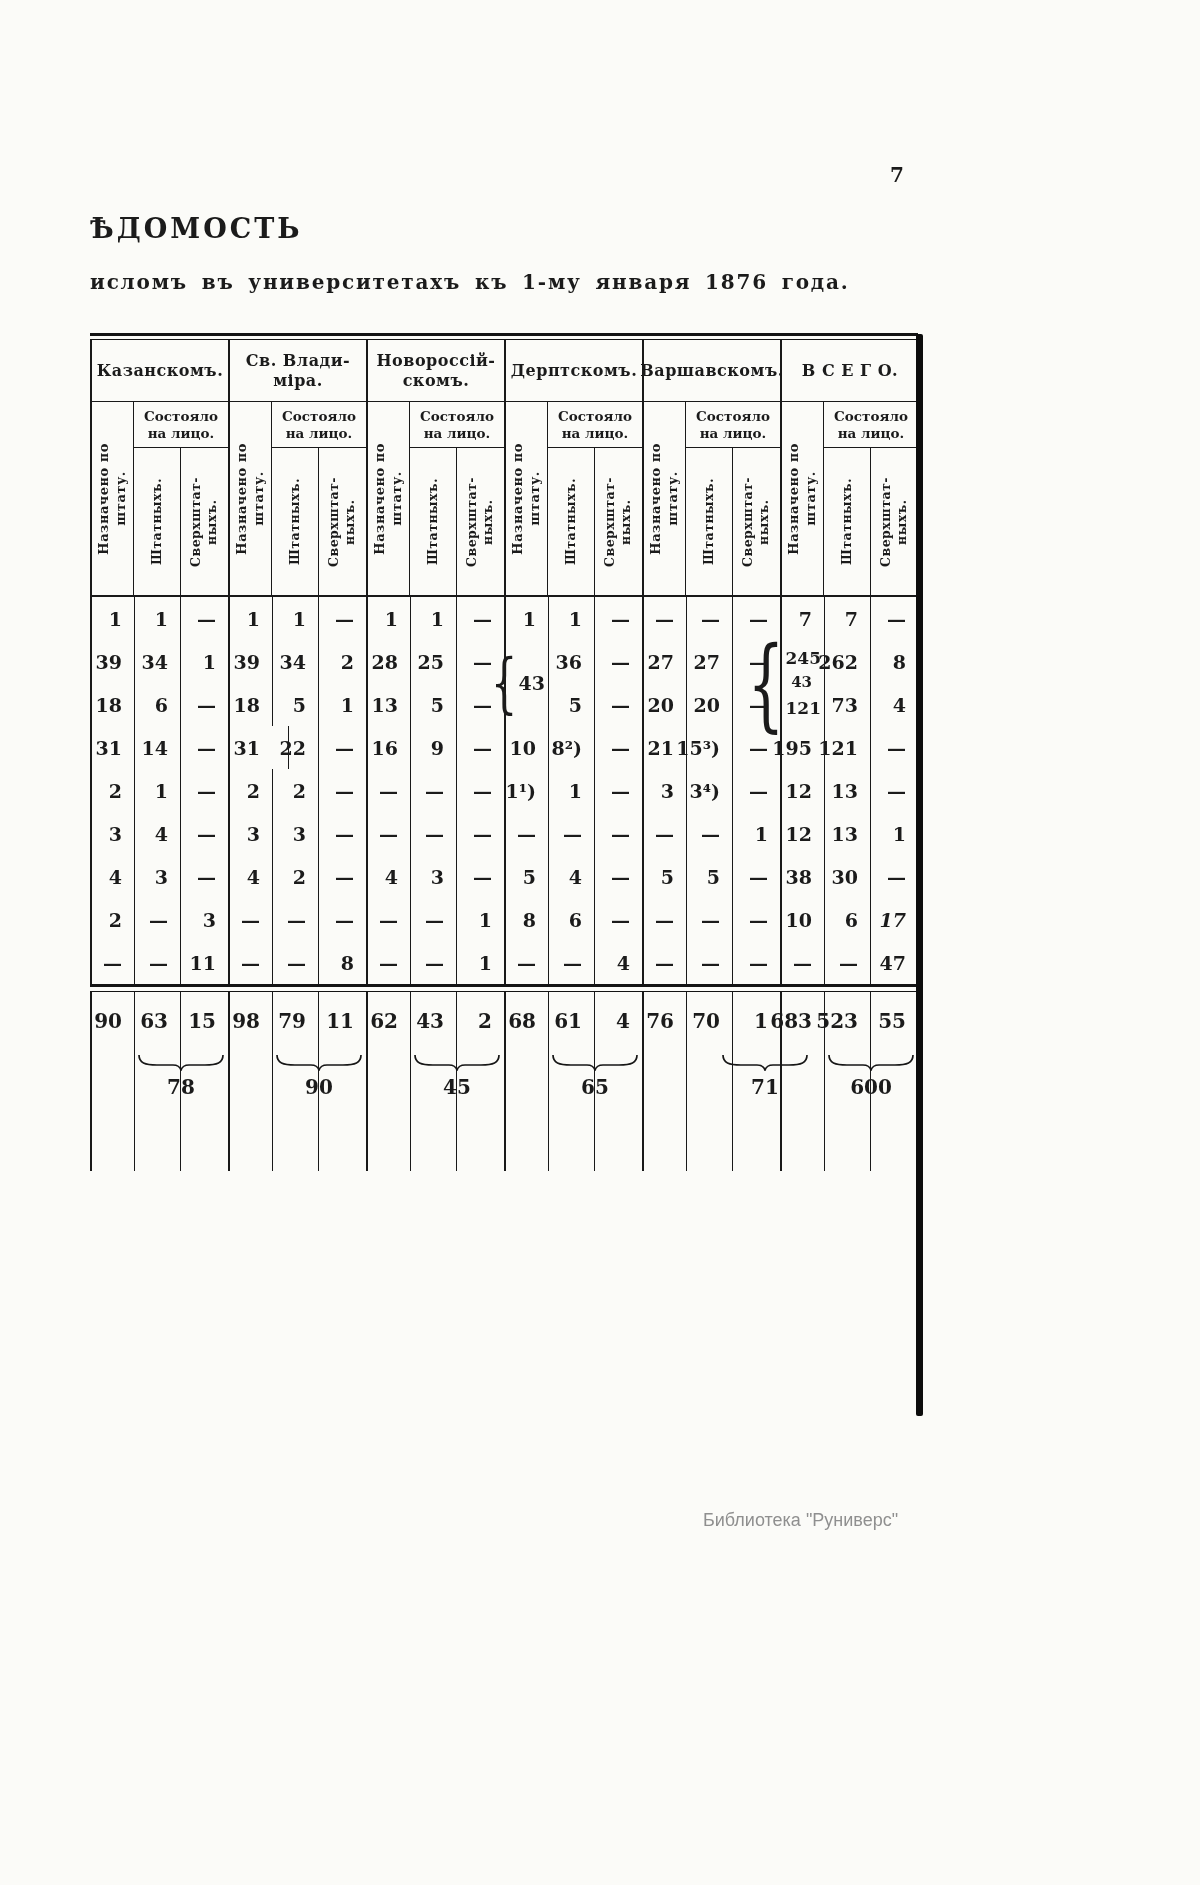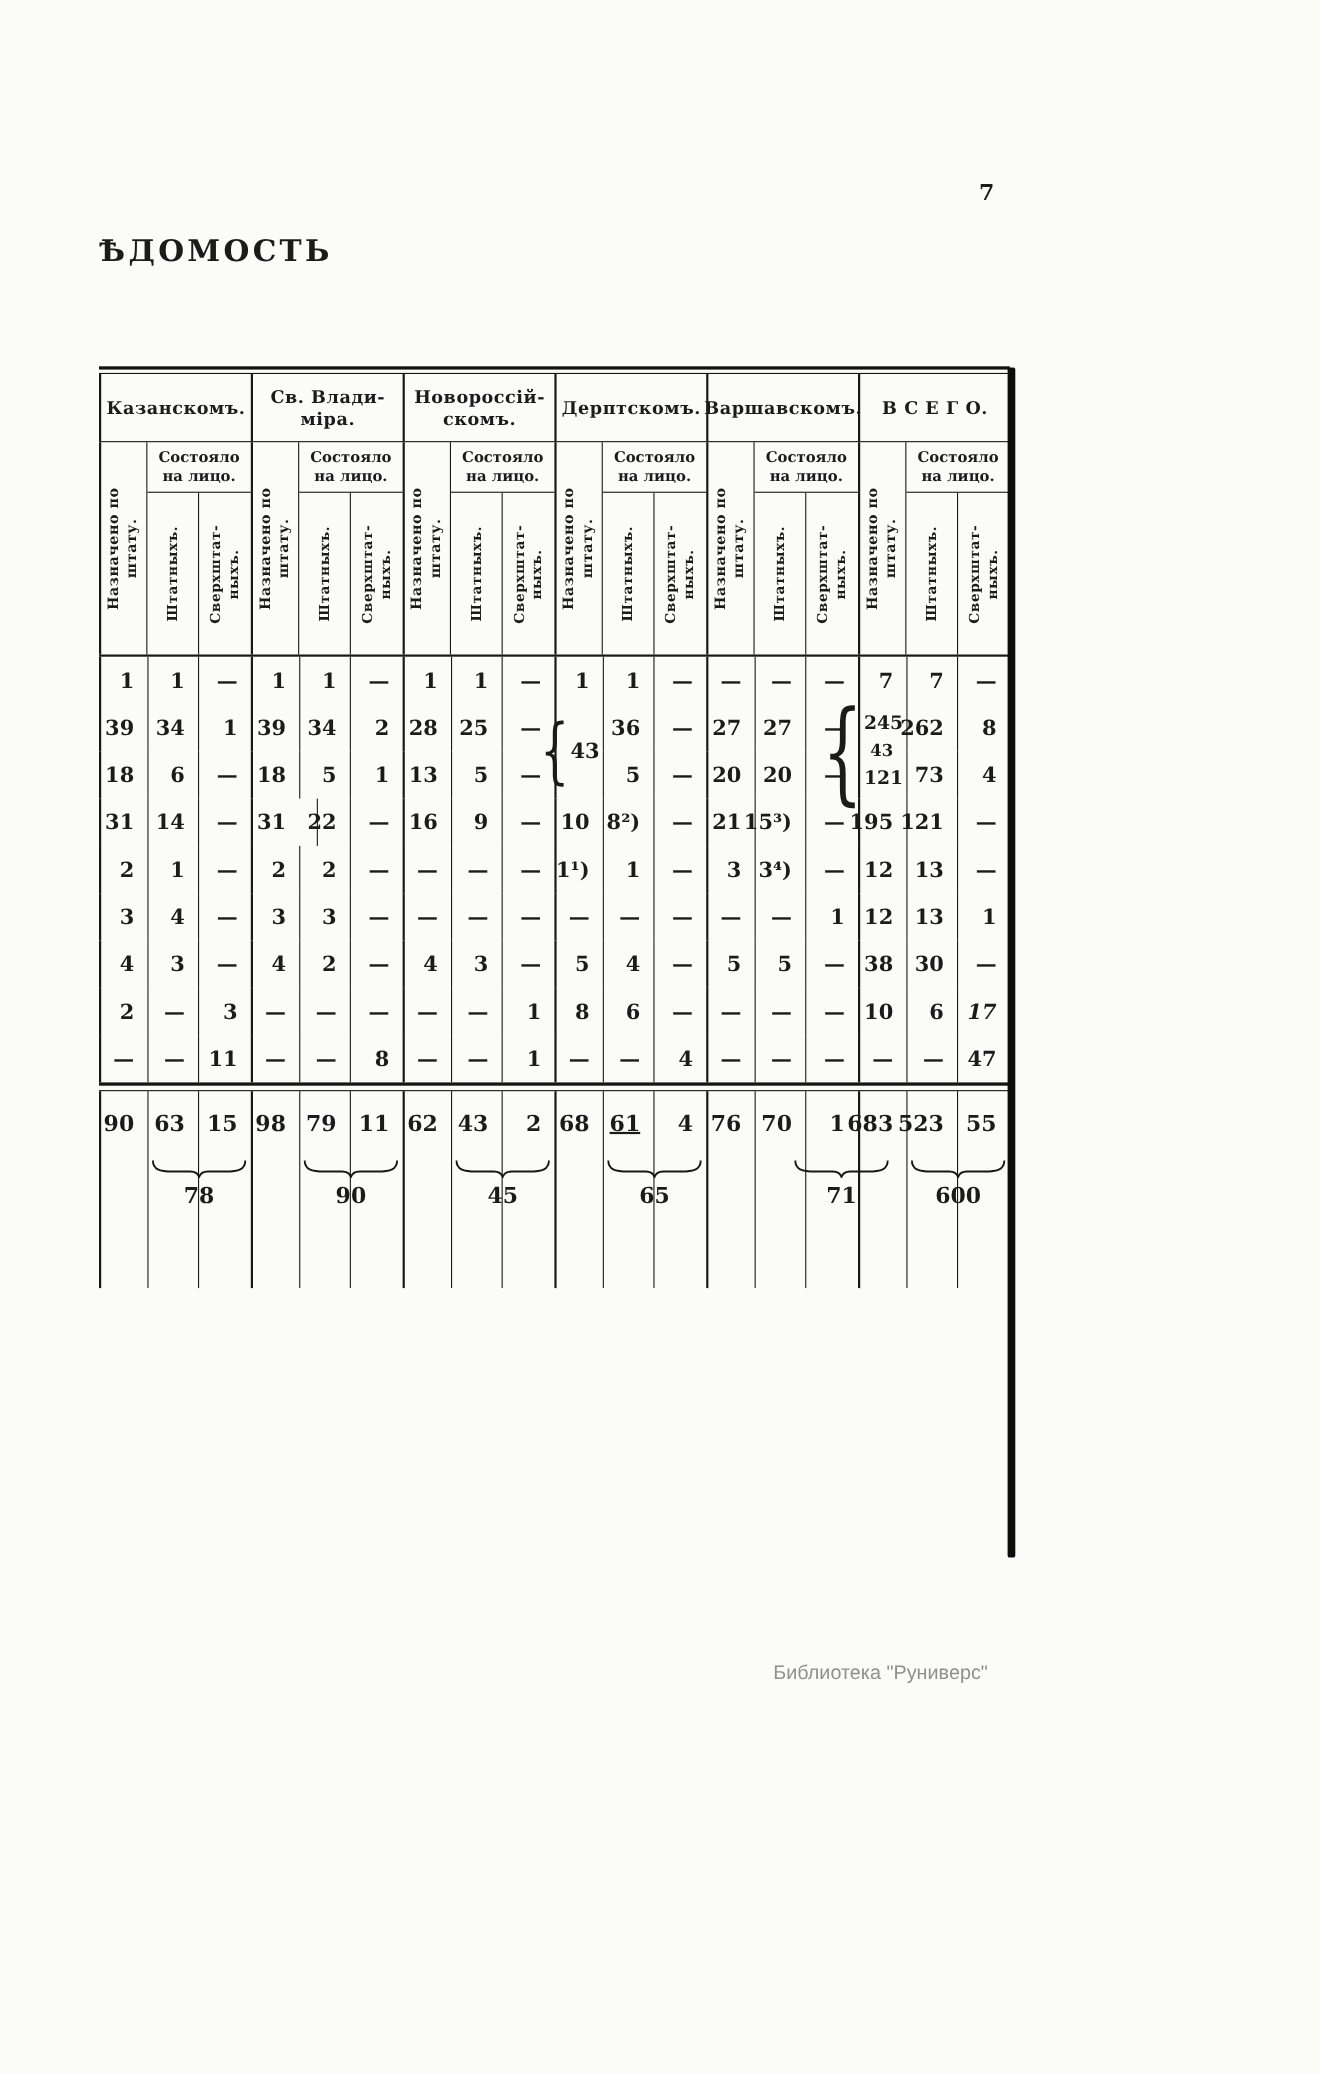--- a/index.html
+++ b/index.html
@@ -74,20 +74,21 @@
   .watermark { position:absolute; left:703px; top:1510px; width:210px;
       font-family:"Liberation Sans", sans-serif; font-size:18px; color:#8f8f8f; }
 </style>
 </head>
 <body>
 
 <div class="page">
 
   <div class="page-num">7</div>
   <div class="doc-title">ѢДОМОСТЬ</div>
+  <div class="doc-subtitle">исломъ въ университетахъ къ 1-му января 1876 года.</div>
 
   <div class="table-wrap">
     <div class="top-rule"></div>
 
     <div class="thead-groups">
       <div class="ghead">Казанскомъ.</div>
       <div class="ghead">Св. Влади-
 міра.</div>
       <div class="ghead">Новороссій-
 скомъ.</div>
@@ -388,21 +389,21 @@
         <div class="cell total gs" style="grid-area: 11 / 1;">90</div>
         <div class="cell total" style="grid-area: 11 / 2;">63</div>
         <div class="cell total" style="grid-area: 11 / 3;">15</div>
         <div class="cell total gs" style="grid-area: 11 / 4;">98</div>
         <div class="cell total" style="grid-area: 11 / 5;">79</div>
         <div class="cell total" style="grid-area: 11 / 6;">11</div>
         <div class="cell total gs" style="grid-area: 11 / 7;">62</div>
         <div class="cell total" style="grid-area: 11 / 8;">43</div>
         <div class="cell total" style="grid-area: 11 / 9;">2</div>
         <div class="cell total gs" style="grid-area: 11 / 10;">68</div>
-        <div class="cell total" style="grid-area: 11 / 11; text-decoration: underline;">61</div>
+        <div class="cell total" style="grid-area: 11 / 11;">61</div>
         <div class="cell total" style="grid-area: 11 / 12;">4</div>
         <div class="cell total gs" style="grid-area: 11 / 13;">76</div>
         <div class="cell total" style="grid-area: 11 / 14;">70</div>
         <div class="cell total" style="grid-area: 11 / 15;">1</div>
         <div class="cell total gs" style="grid-area: 11 / 16;">683</div>
         <div class="cell total" style="grid-area: 11 / 17;">523</div>
         <div class="cell total" style="grid-area: 11 / 18;">55</div>
         <div class="cell ext gs" style="grid-area: 12 / 1;"></div>
         <div class="cell ext" style="grid-area: 12 / 2;"></div>
         <div class="cell ext" style="grid-area: 12 / 3;"></div>

